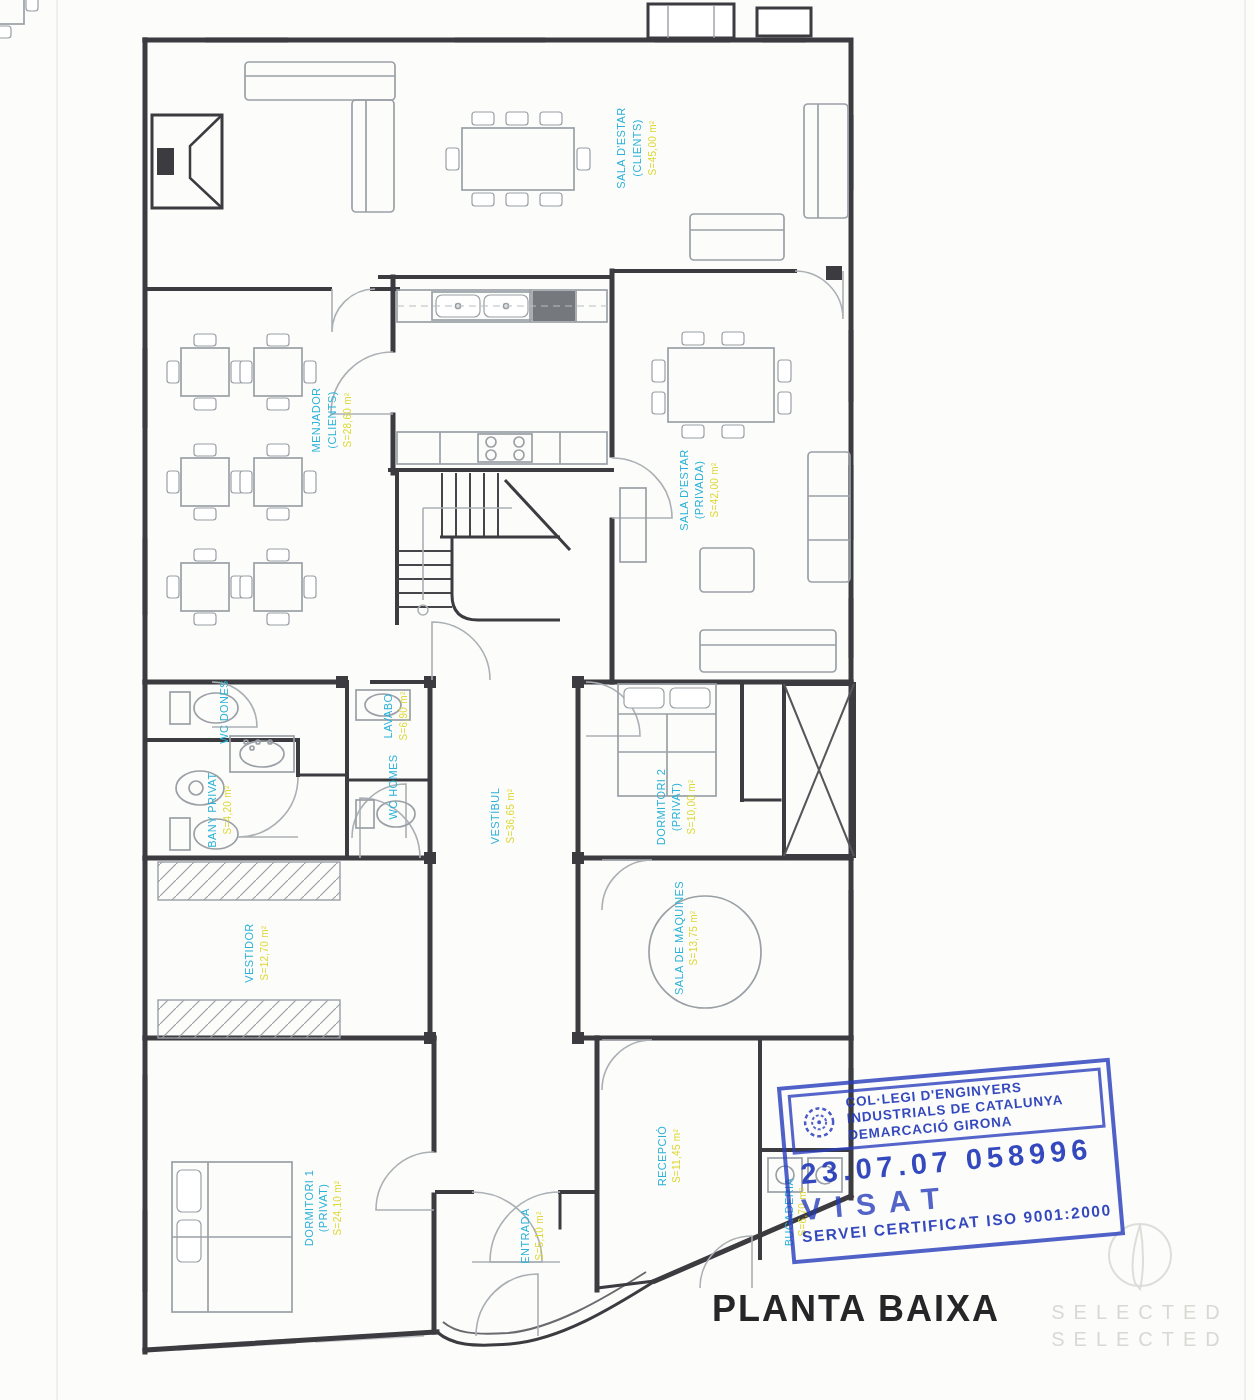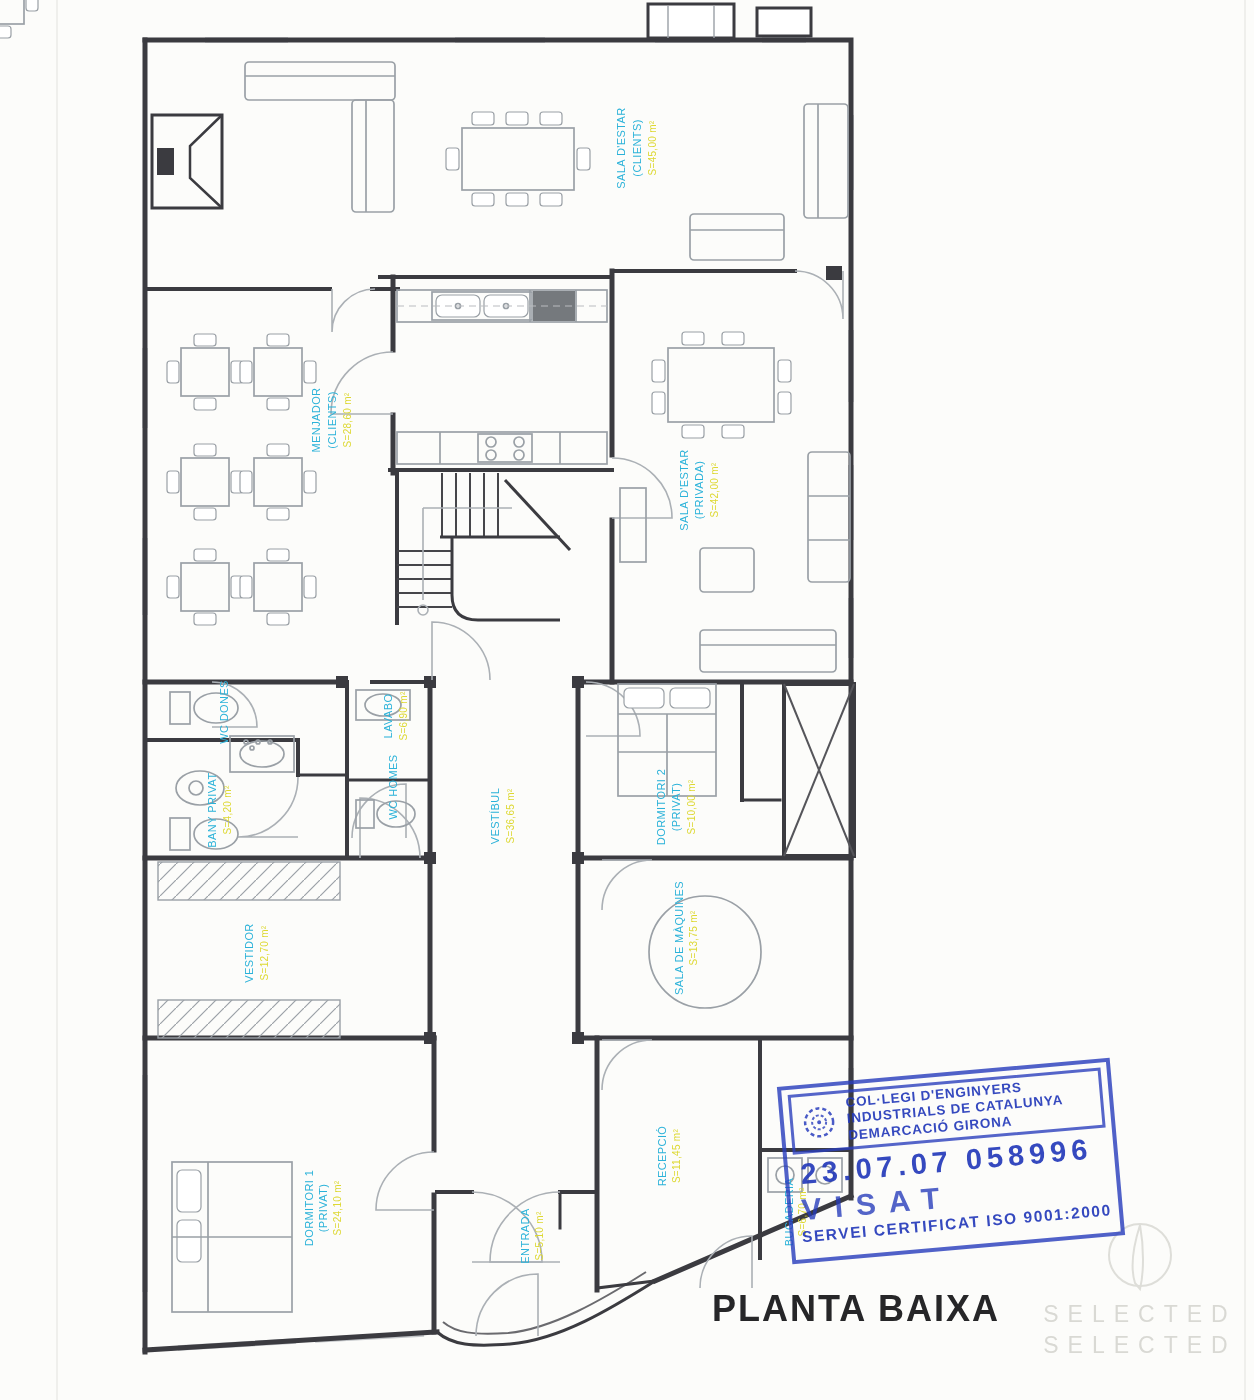--- a/index.html
+++ b/index.html
@@ -36,21 +36,21 @@
   .stamp-visat{font-weight:bold;font-size:30px;letter-spacing:13px;padding:2px 0 0 10px;opacity:.85;}
   .stamp-footer{font-weight:bold;font-size:15.5px;letter-spacing:1.6px;padding:1px 0 2px 8px;white-space:nowrap;}
   
   .plan-title{
     position:absolute;left:712px;top:1288px;width:340px;
     font-size:36px;font-weight:bold;letter-spacing:2px;color:#262628;z-index:4;
     font-family:"Liberation Sans",sans-serif;white-space:nowrap;
   }
   
   .wm{position:absolute;left:1040px;top:1215px;width:200px;text-align:center;color:#d9d9d4;z-index:3;}
-  .wm-text{font-size:23px;letter-spacing:9px;line-height:1.35;color:#d9d9d4;}
+  .wm-text{font-size:20px;letter-spacing:9px;line-height:1.35;color:#d9d9d4;}
 </style>
 </head>
 <body>
 
 <div class="scan-line" style="left:56px"></div>
 <div class="scan-line" style="left:1244px"></div>
 
 <svg width="1254" height="1400" viewBox="0 0 1254 1400" style="position:absolute;left:0;top:0">
 
   <defs>

